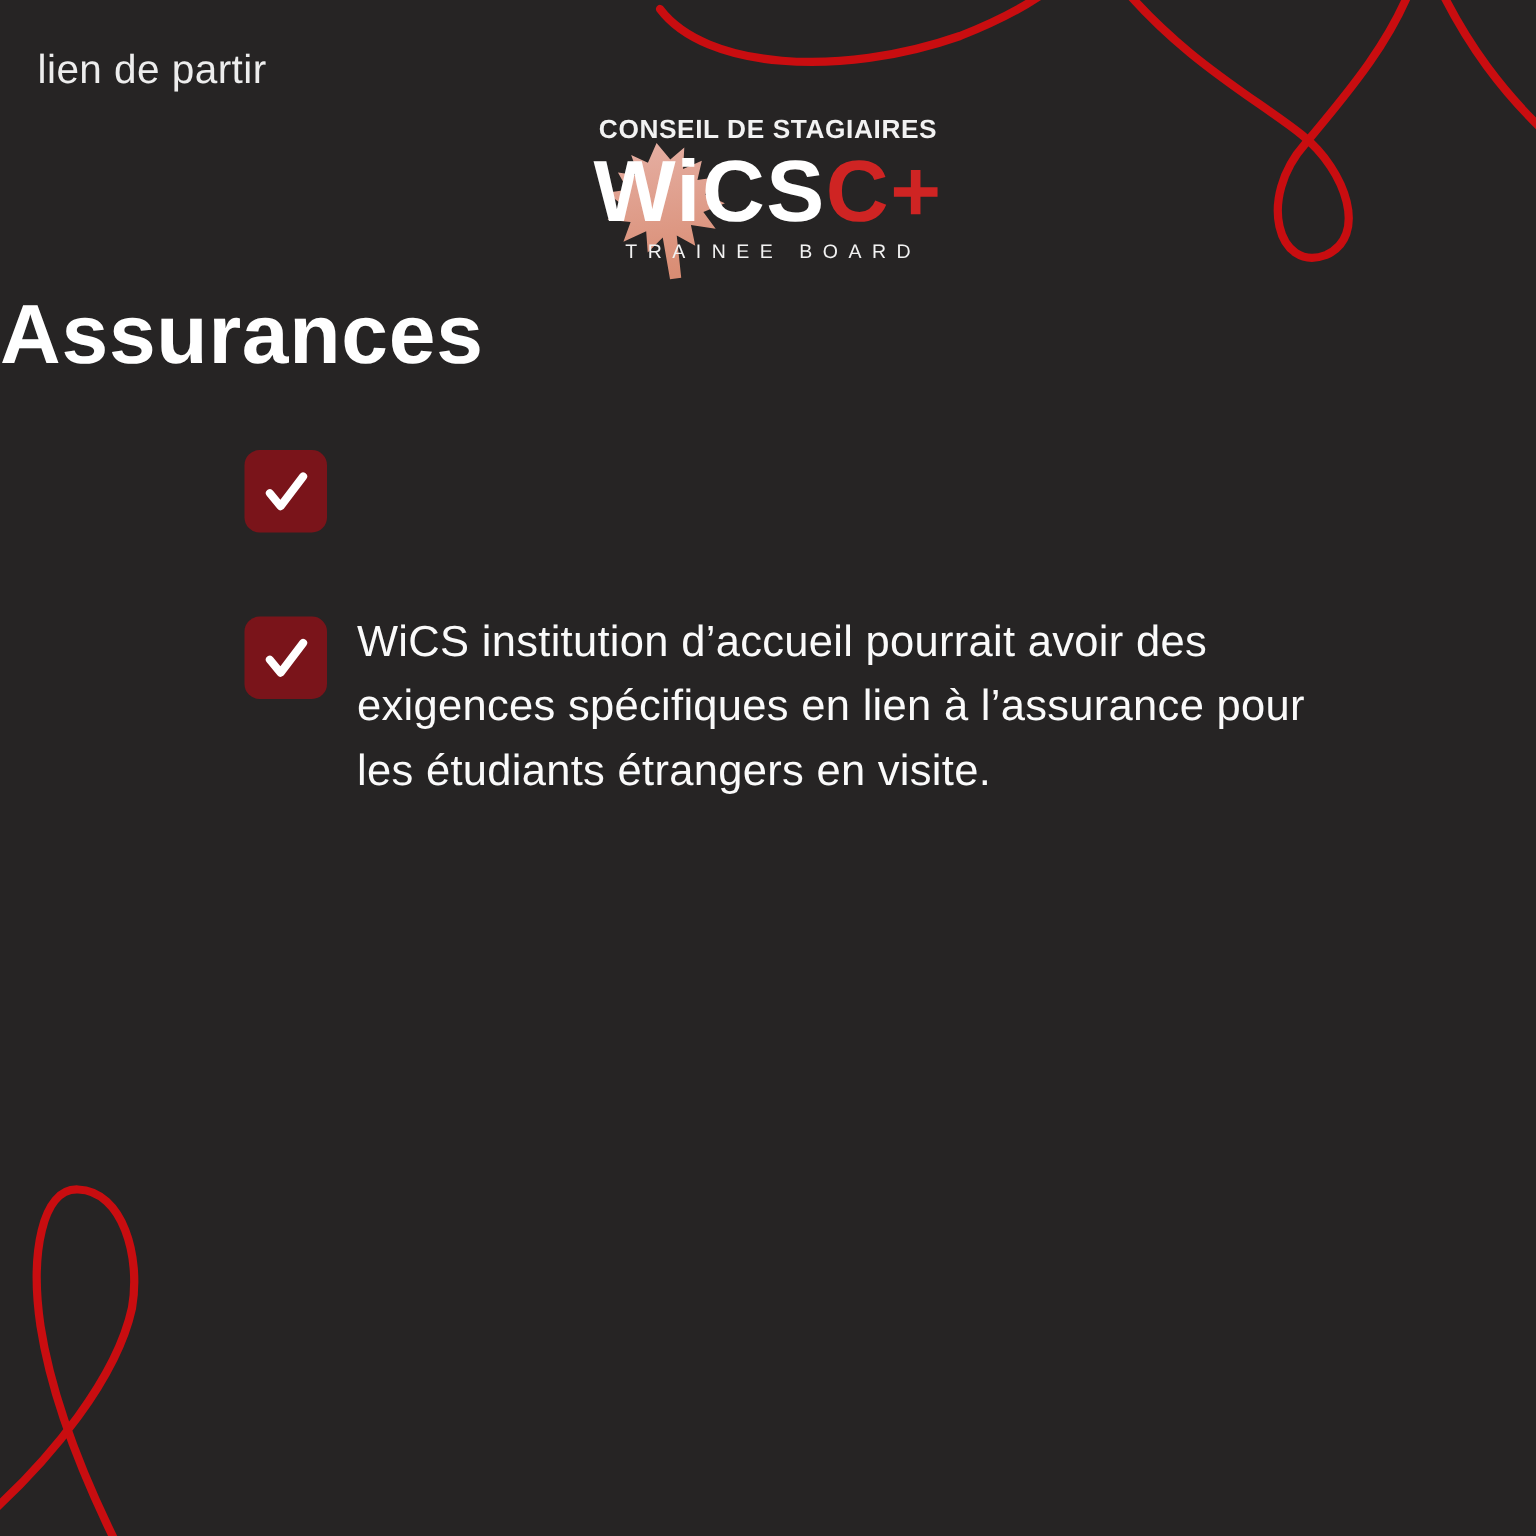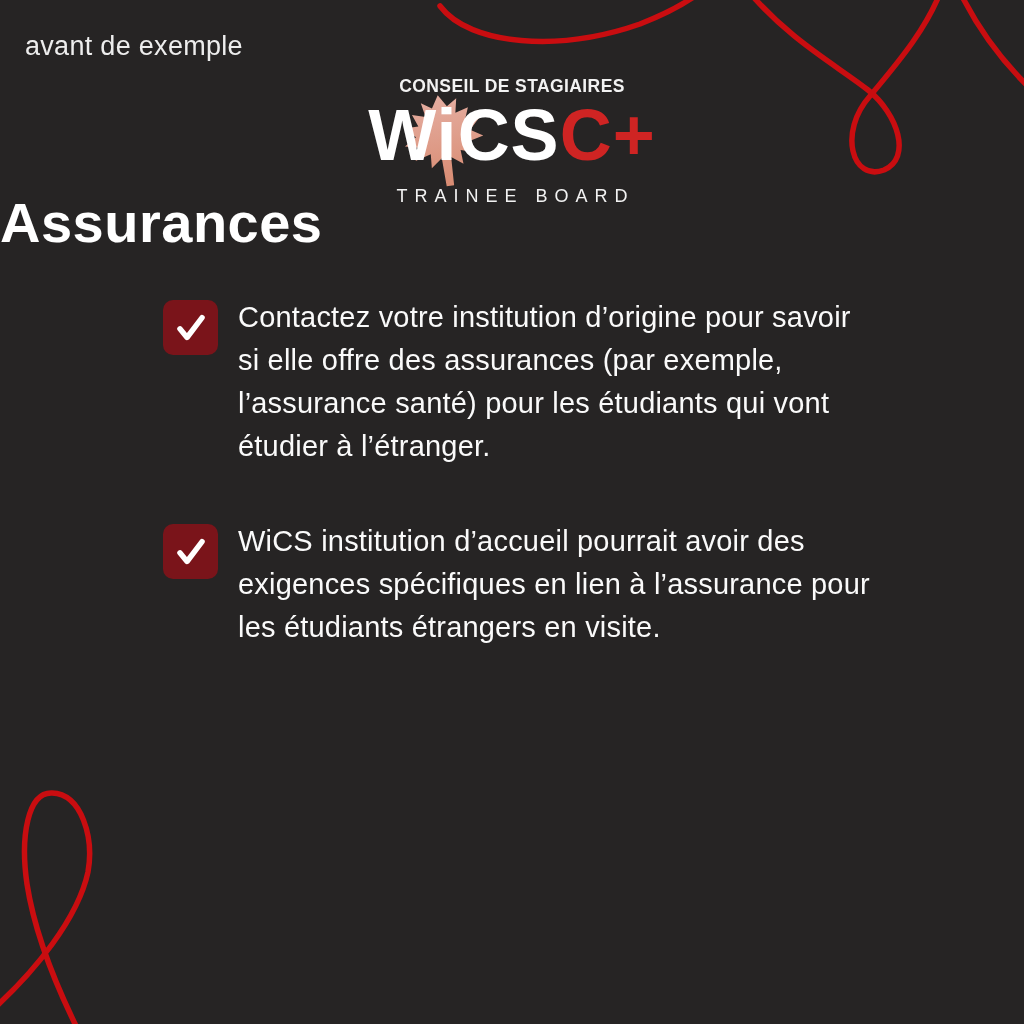--- a/index.html
+++ b/index.html
@@ -46,35 +46,35 @@
   }
   .logo-top {
     position: relative; z-index: 2;
     font-size: 17.5px;
     font-weight: 700;
     color: #f2f2f2;
     letter-spacing: .4px;
   }
   .logo-acronym {
     position: relative; z-index: 2;
-    font-size: 72px;
+    font-size: 58px;
     font-weight: 600;
     line-height: 1.05;
     color: #ffffff;
     letter-spacing: 1px;
     margin-top: 1px;
   }
   .logo-acronym .red { color: #cf2423; }
   .logo-bottom {
     position: relative; z-index: 2;
-    font-size: 18px;
+    font-size: 13px;
     font-weight: 500;
     color: #f2f2f2;
     letter-spacing: 7px;
-    margin-top: 12px;
+    margin-top: 1px;
     text-indent: 7px;
   }
   .title {
     position: absolute;
     left: 0; right: 0; top: 190px;
     font-size: 56px;
     font-weight: 700;
     color: #ffffff;
     letter-spacing: .5px;
   }
@@ -116,21 +116,21 @@
 
   <svg class="decor-svg" viewBox="0 0 1024 1024">
     <g fill="none" stroke="#c90d10" stroke-width="5.5" stroke-linecap="round">
       <path d="M 440 6 C 470 46, 560 52, 640 24 C 668 13, 692 0, 708 -14"></path>
       <path d="M 744 -14 C 788 40, 838 66, 868 90 C 898 114, 912 158, 884 170 C 852 182, 838 132, 870 96 C 902 58, 928 26, 942 -12"></path>
       <path d="M 958 -12 C 978 30, 1002 62, 1034 92"></path>
       <path d="M -10 1012 C 35 972, 78 918, 88 872 C 94 838, 82 794, 52 793 C 28 792, 20 836, 27 884 C 35 936, 58 990, 80 1034"></path>
     </g>
   </svg>
 
-  <div class="slide-label">avant de exemple</div>
+  <div class="slide-label">lien de partir</div>
 
   <svg class="logo-leaf" viewBox="0 0 100 102">
     <defs>
       <linearGradient id="leafGrad" x1="0" y1="0" x2="0" y2="1">
         <stop offset="0" stop-color="#efb5a8"></stop>
         <stop offset="1" stop-color="#e29176"></stop>
       </linearGradient>
     </defs>
     <path fill="url(#leafGrad)" opacity="0.95" d="M50 3 L42 16 L31 9 L34 24 L20 20 L25 33 L10 33 L21 44 L8 52 L24 56 L17 69 L34 64 L33 79 L45 70 L46 100 L54 100 L55 70 L67 79 L66 64 L83 69 L76 56 L92 52 L79 44 L90 33 L75 33 L80 20 L66 24 L69 9 L58 16 Z"></path>
   </svg>
@@ -144,24 +144,20 @@
   <div class="title">Assurances</div>
 
   <div class="bullets">
 
     <div class="bullet">
       <div class="checkbox">
         <svg width="38" height="38" viewBox="0 0 24 24">
           <path d="M5 12.5 L9.5 18 L19 5.5" fill="none" stroke="#ffffff" stroke-width="3.4" stroke-linecap="round" stroke-linejoin="round"></path>
         </svg>
       </div>
-      <div class="bullet-text">Contactez votre institution d’origine pour savoir
-si elle offre des assurances (par exemple,
-l’assurance santé) pour les étudiants qui vont
-étudier à l’étranger.</div>
     </div>
 
     <div class="bullet">
       <div class="checkbox">
         <svg width="38" height="38" viewBox="0 0 24 24">
           <path d="M5 12.5 L9.5 18 L19 5.5" fill="none" stroke="#ffffff" stroke-width="3.4" stroke-linecap="round" stroke-linejoin="round"></path>
         </svg>
       </div>
       <div class="bullet-text">WiCS institution d’accueil pourrait avoir des
 exigences spécifiques en lien à l’assurance pour

